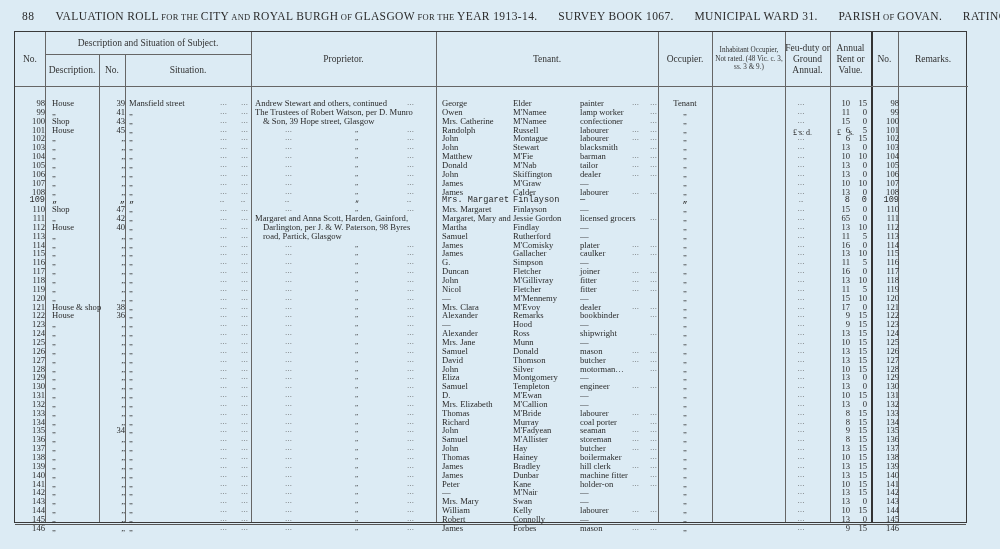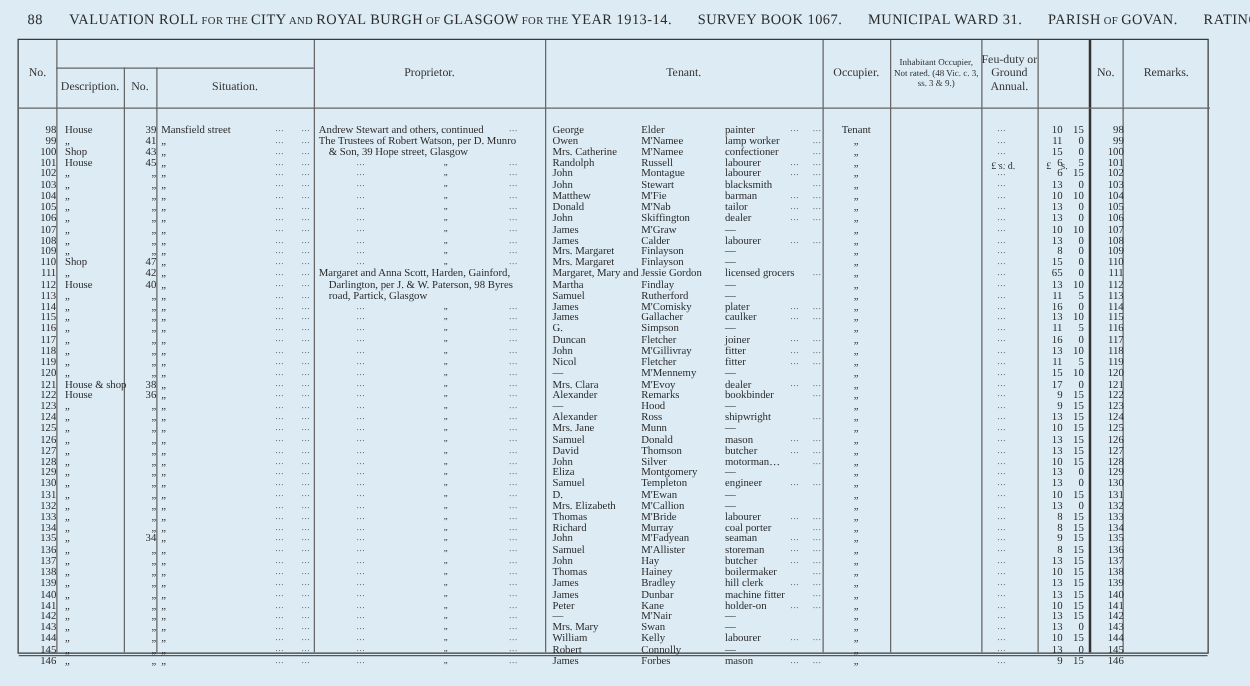--- a/index.html
+++ b/index.html
@@ -93,28 +93,30 @@
   <div class="vline" style="left:697px"></div>
   <div class="vline" style="left:770px"></div>
   <div class="vline" style="left:815px"></div>
   <div class="vline heavy" style="left:856px"></div>
   <div class="vline" style="left:883px"></div>
 
   <div class="hline" style="left:30px; width:206px; top:22px"></div>
   <div class="hline" style="left:0; width:953px; top:54px"></div>
 
   <div class="hcell" style="left:0;top:0;width:30px;height:54px">No.</div>
+  <div class="hcell" style="left:30px;top:0;width:206px;height:22px">Description and Situation of Subject.</div>
   <div class="hcell" style="left:30px;top:22px;width:54px;height:32px">Description.</div>
   <div class="hcell" style="left:84px;top:22px;width:26px;height:32px">No.</div>
   <div class="hcell" style="left:236px;top:0;width:185px;height:54px">Proprietor.</div>
   <div class="hcell" style="left:110px;top:22px;width:126px;height:32px">Situation.</div>
   <div class="hcell" style="left:643px;top:0;width:54px;height:54px">Occupier.</div>
   <div class="hcell" style="left:421px;top:0;width:222px;height:54px">Tenant.</div>
   <div class="hcell small" style="left:699px;top:0;width:70px;height:54px">Inhabitant Occupier, Not rated. (48 Vic. c. 3, ss. 3 &amp; 9.)</div>
   <div class="hcell" style="left:770px;top:0;width:45px;height:54px">Feu-duty or Ground Annual.</div>
+  <div class="hcell" style="left:815px;top:0;width:41px;height:54px">Annual Rent or Value.</div>
   <div class="hcell" style="left:856px;top:0;width:27px;height:54px">No.</div>
   <div class="hcell" style="left:883px;top:0;width:70px;height:54px">Remarks.</div>
 
   <div class="currency" style="left:778px">£  s.  d.</div>
   <div class="currency" style="left:822px; white-space:pre">£    s.</div>
 
   <div class="rows" id="rows" style="top:67px">
       <div class="row" style="top: 0px;">
         <span class="c-no">98</span>
         <span class="c-desc">House</span>
@@ -329,21 +331,21 @@
         <span class="c-last">Calder</span>
         <span class="c-occ">labourer</span>
         <span class="c-od1">…</span>
         <span class="c-od2">…</span>
         <span class="c-occupier">„</span>
         <span class="c-feu">…</span>
         <span class="c-rl">13</span>
         <span class="c-rs">0</span>
         <span class="c-no2">108</span>
       </div>
-      <div class="row" style="top: 97.35px;">
+      <div class="row" style="top: 97.35px; font-family: Liberation Mono, monospace;">
         <span class="c-no">109</span>
         <span class="c-desc">„</span>
         <span class="c-num">„</span>
         <span class="c-sit">„</span>
         <span class="c-d1">…</span>
         <span class="c-d2">…</span>
         <span class="c-pd1">…</span>
         <span class="c-pditto">„</span>
         <span class="c-pd2">…</span>
         <span class="c-first">Mrs. Margaret</span>

